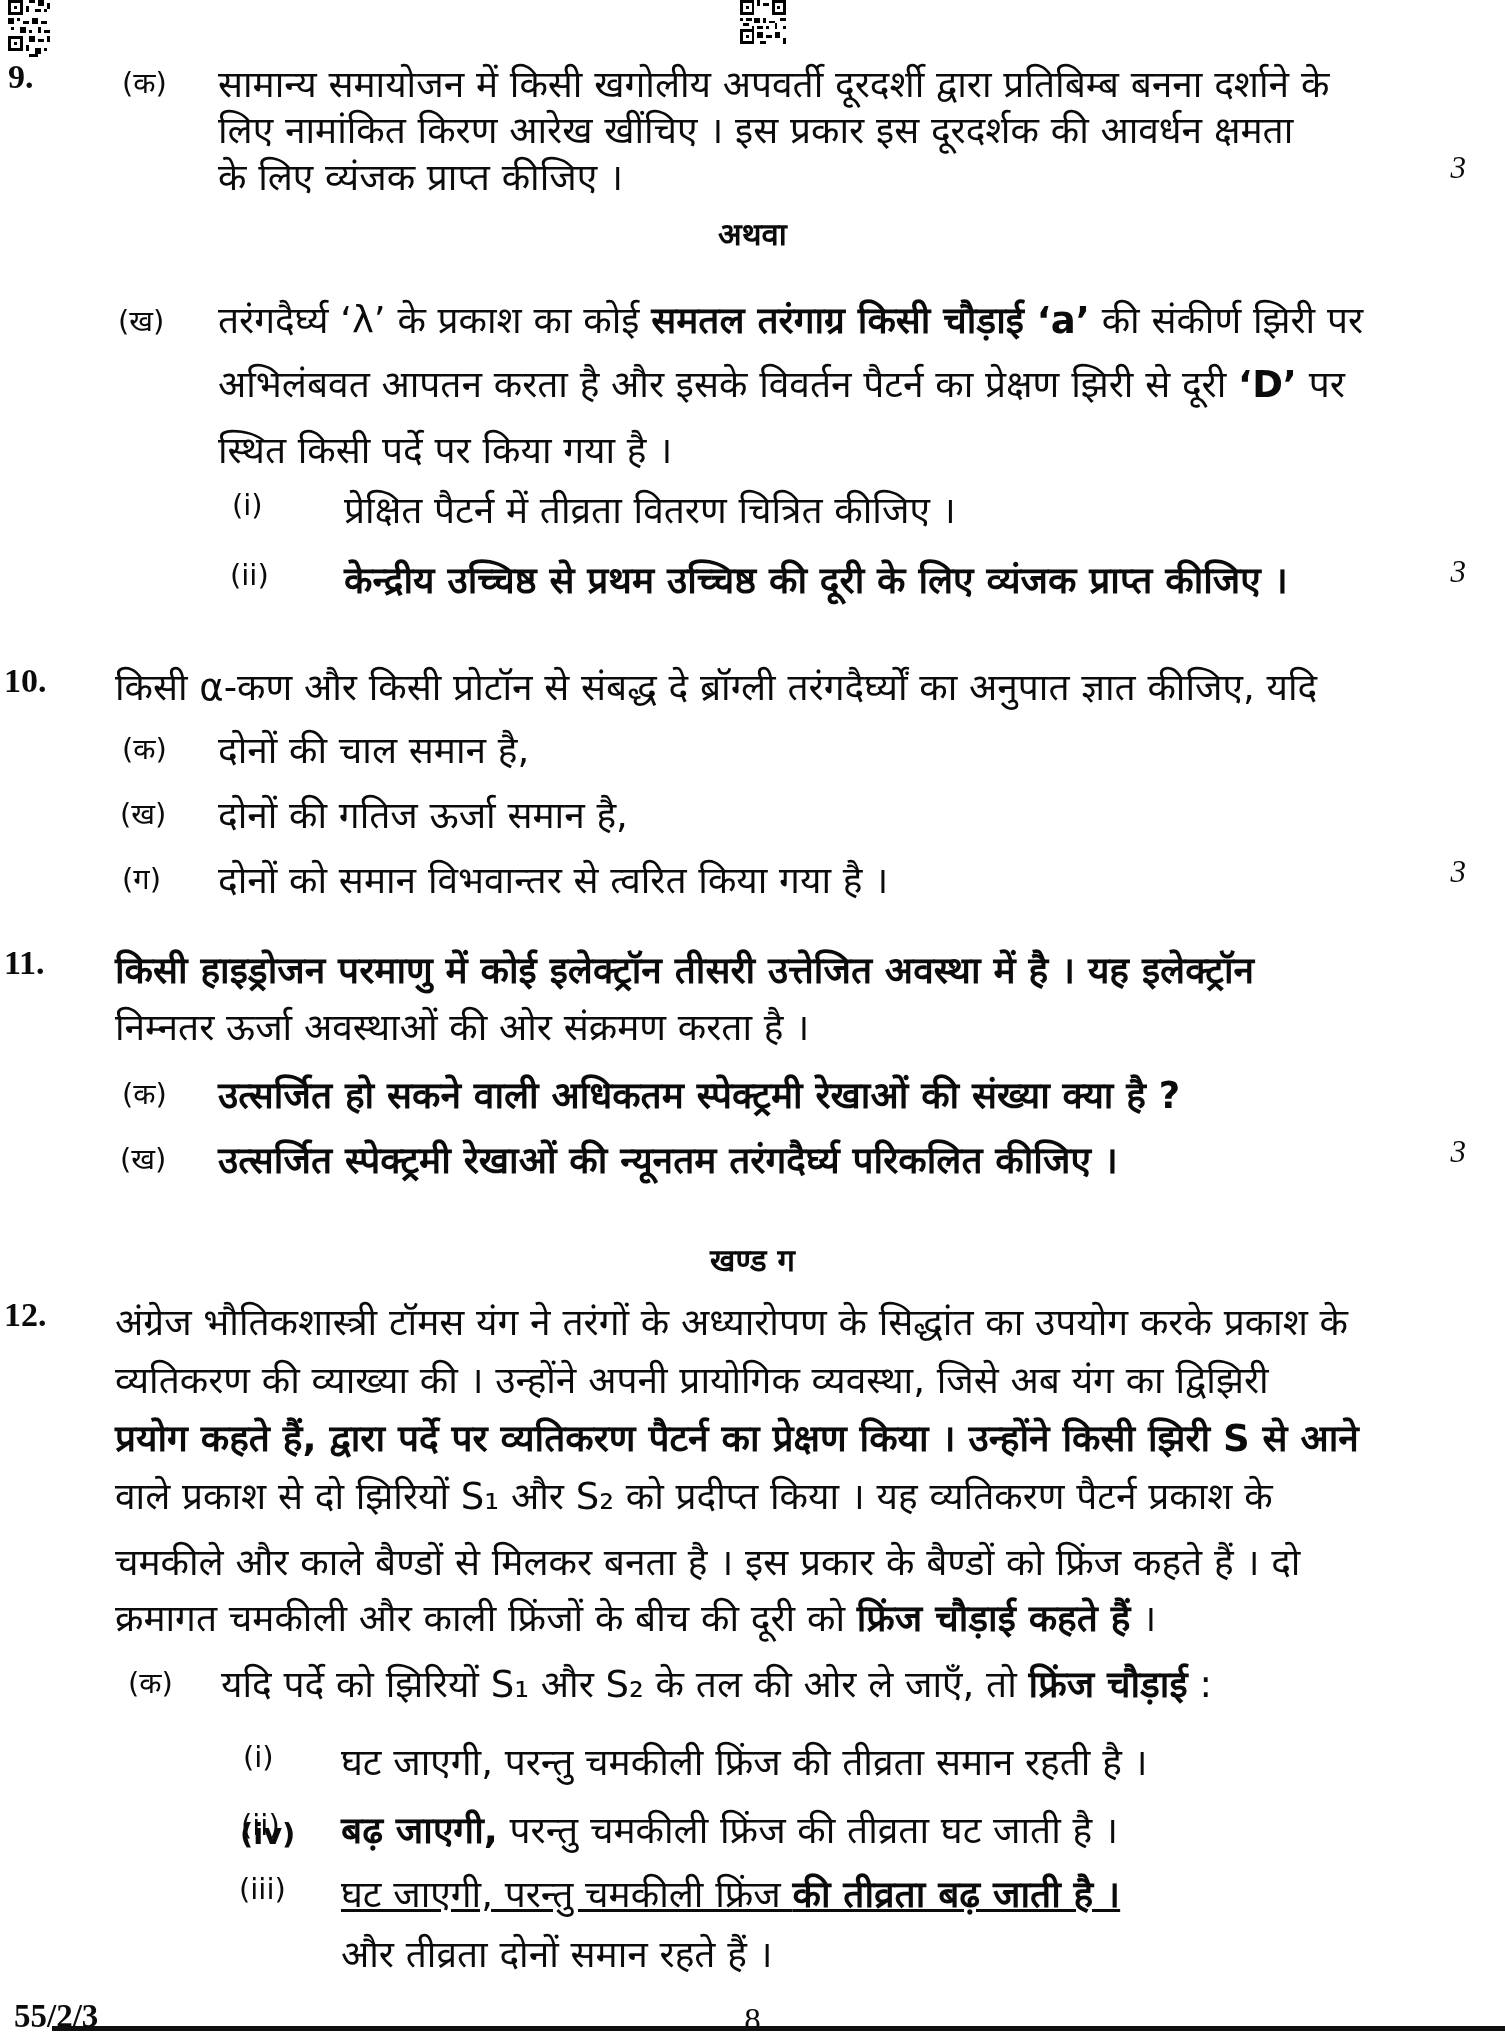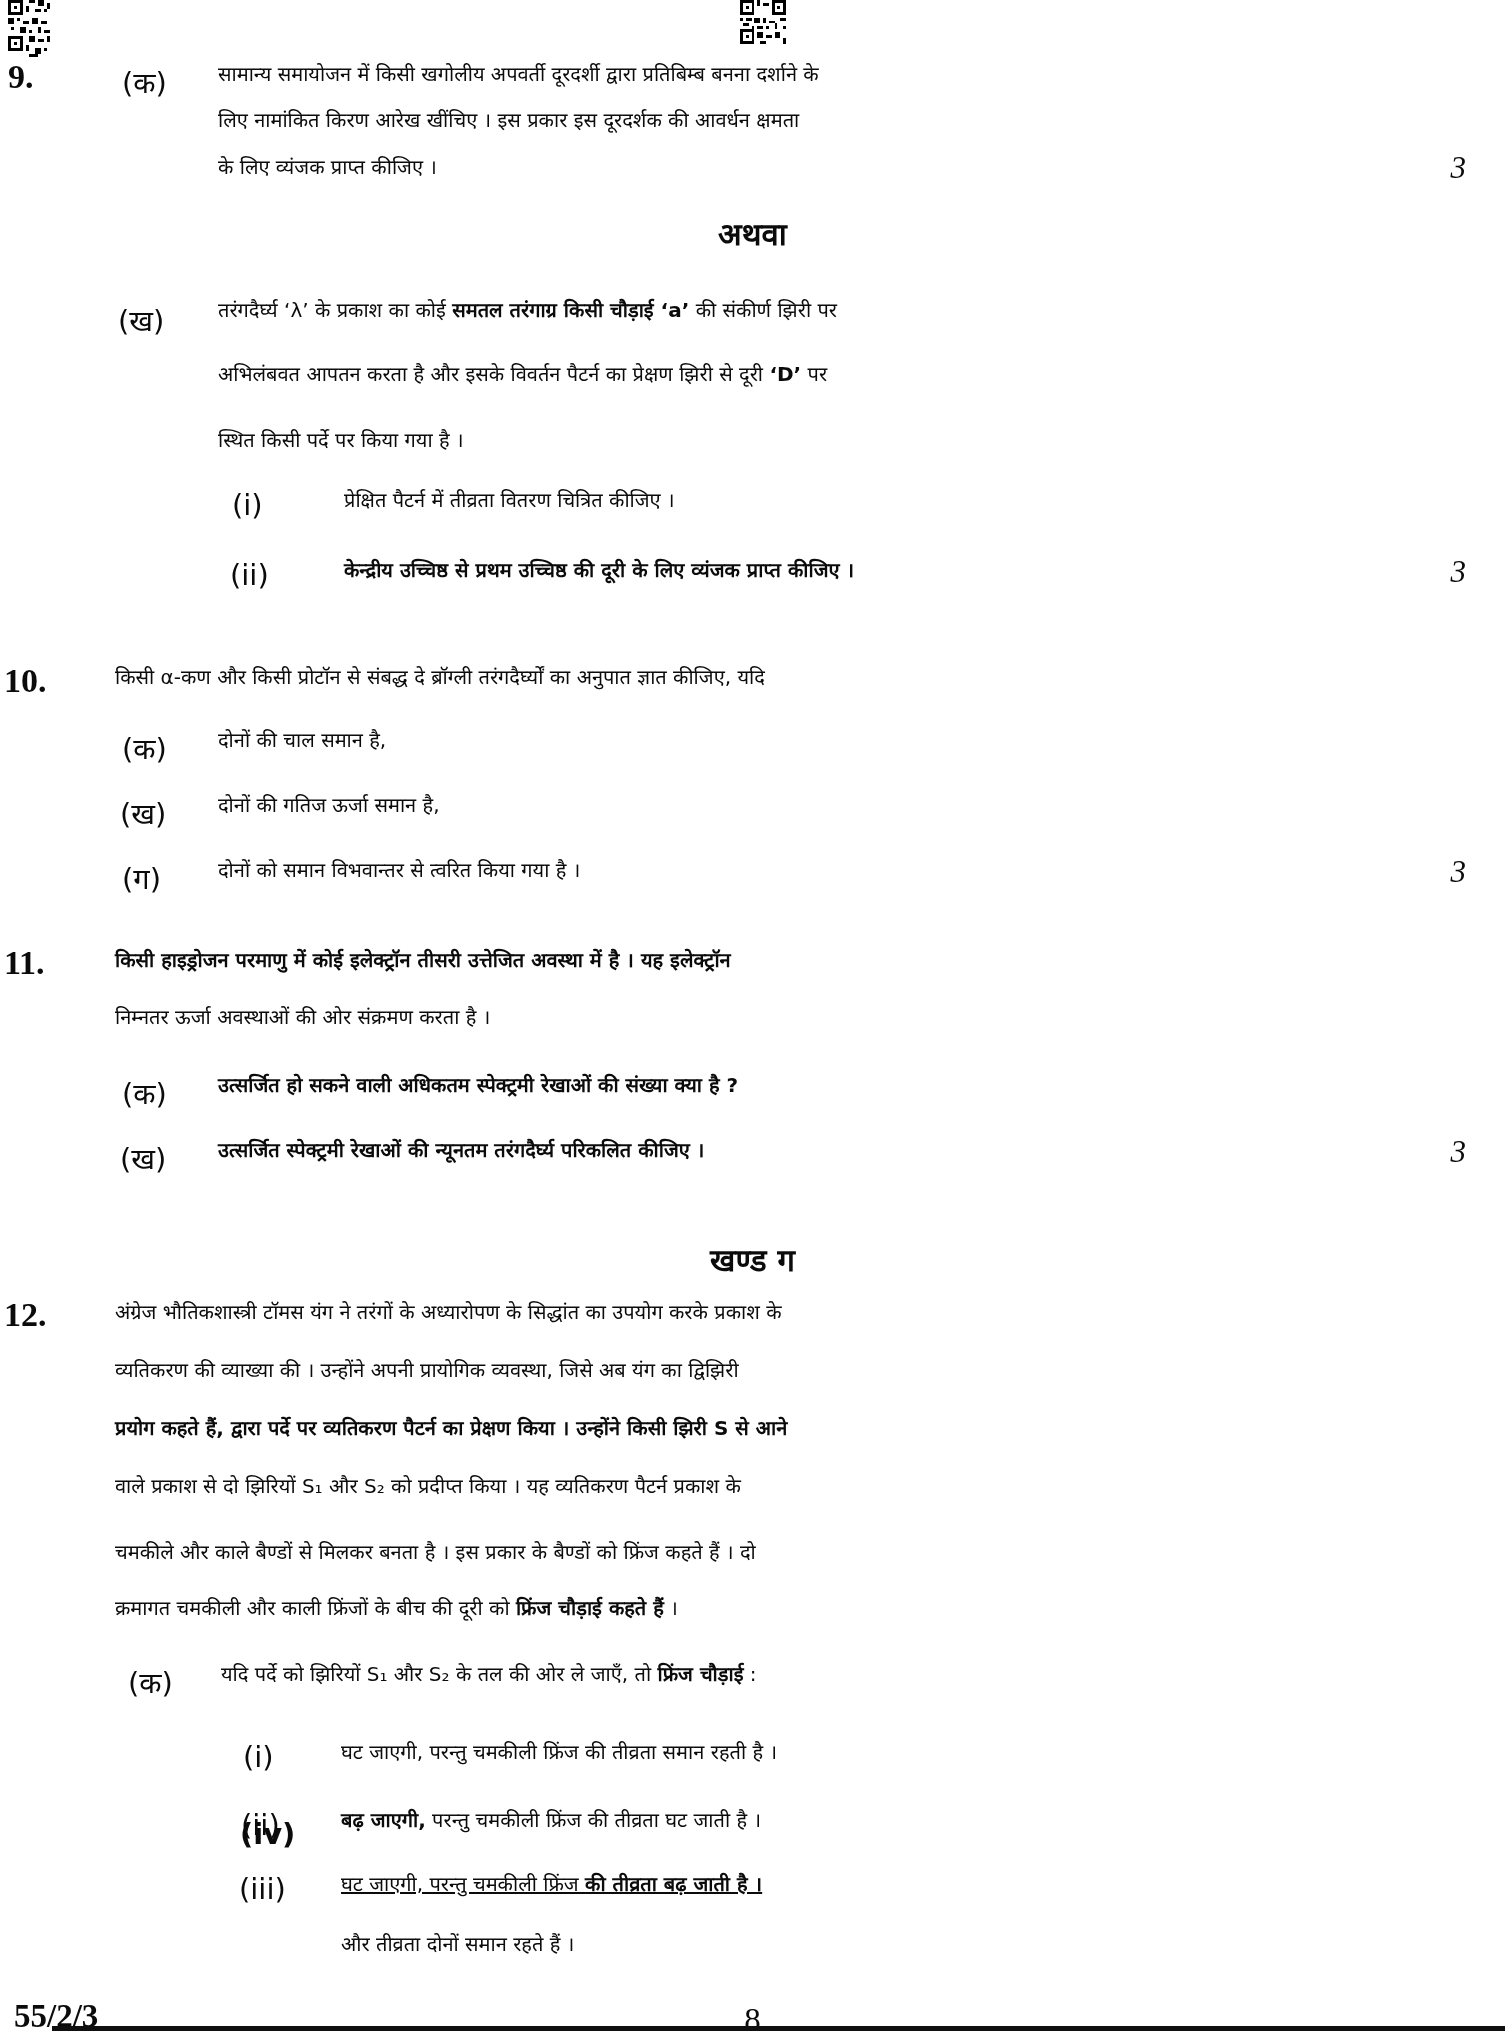--- a/index.html
+++ b/index.html
@@ -6,21 +6,21 @@
   .page{
     position:relative;
     width:1505px;height:2034px;
     margin:0 auto;
     background:#ffffff;
     overflow:hidden;
     font-family:"DejaVu Sans",sans-serif;
     color:#0b0b0b;
   }
   .abs{position:absolute;white-space:nowrap;}
-  .t{font-size:20px;line-height:1.25;}
+  .t{font-size:37px;line-height:1.25;}
   .lbl{font-size:29px;}
   .qnum{font-family:"Liberation Serif",serif;font-weight:bold;font-size:34px;}
   .bold{font-weight:bold;}
   .heading{font-size:31px;font-weight:bold;width:1505px;text-align:center;}
   .marks{font-family:"Liberation Serif",serif;font-style:italic;font-size:31px;width:46px;text-align:right;}
   .footer-code{font-family:"Liberation Serif",serif;font-weight:bold;font-size:33px;}
   .footer-page{font-family:"Liberation Serif",serif;font-size:33px;width:1505px;text-align:center;}
   .rule{background:#101010;}
   .qr svg{display:block;}
 </style>

